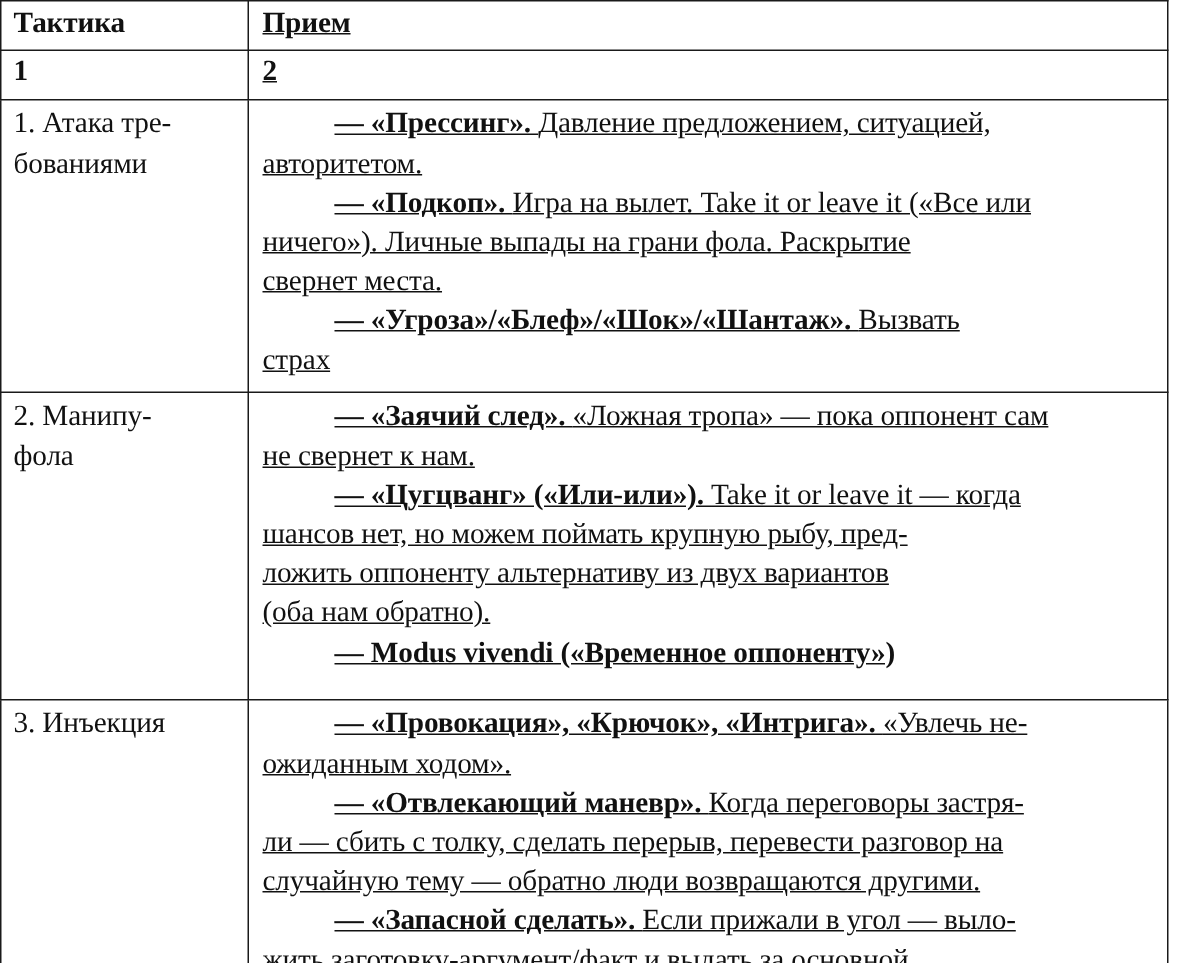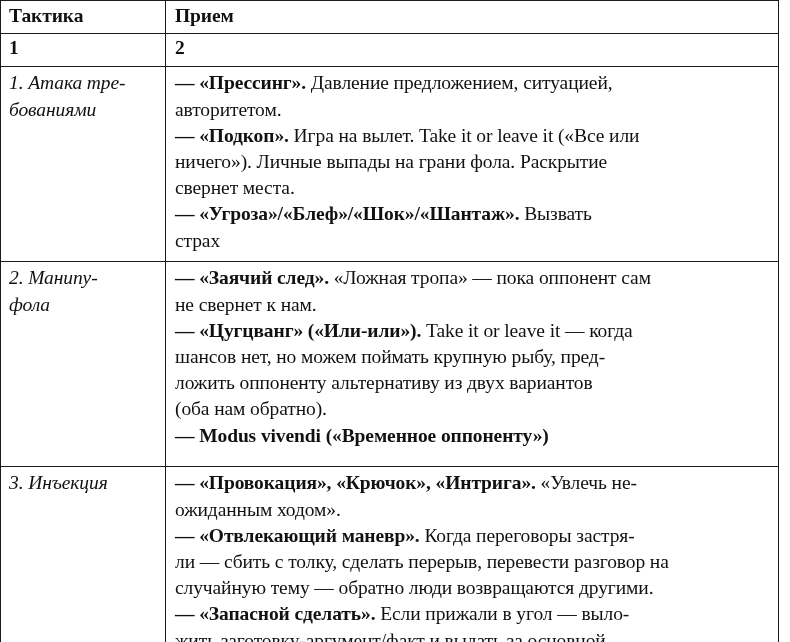--- a/index.html
+++ b/index.html
@@ -39,50 +39,50 @@
     line-height: 26.2px;
     letter-spacing: -0.1px;
   }
   table.tactics td.col-left {
     padding-left: 8px;
     padding-right: 4px;
   }
   table.tactics td.col-right {
     padding-left: 9px;
     padding-right: 6px;
+    text-decoration: underline;
   }
   
   tr.head td {
     font-weight: bold;
     height: 24px;
     padding-top: 2px;
     padding-bottom: 4px;
   }
   tr.numrow td {
     font-weight: bold;
     height: 24px;
     padding-top: 1px;
     padding-bottom: 5px;
   }
   .cellpara {
     margin: 0;
     padding: 0;
     text-align: left;
   }
   .cellpara .ln { display: block; white-space: pre; }
-  b, strong { font-weight: bold; }
+  b, strong { font-weight: bold; margin-left: 48px; }
   .lead { font-weight: bold; }
   
   tr.r1 td { height: 186px; }
   tr.r2 td { height: 196px; }
   tr.r3 td { height: 178px; }
   .leftcell {
     font-size: 19.5px;
     line-height: 26.4px;
-    font-style: italic;
   }
 </style>
 </head>
 <body>
 
 <div class="page">
   <table class="tactics">
     <colgroup>
       <col class="c1">
       <col class="c2">

